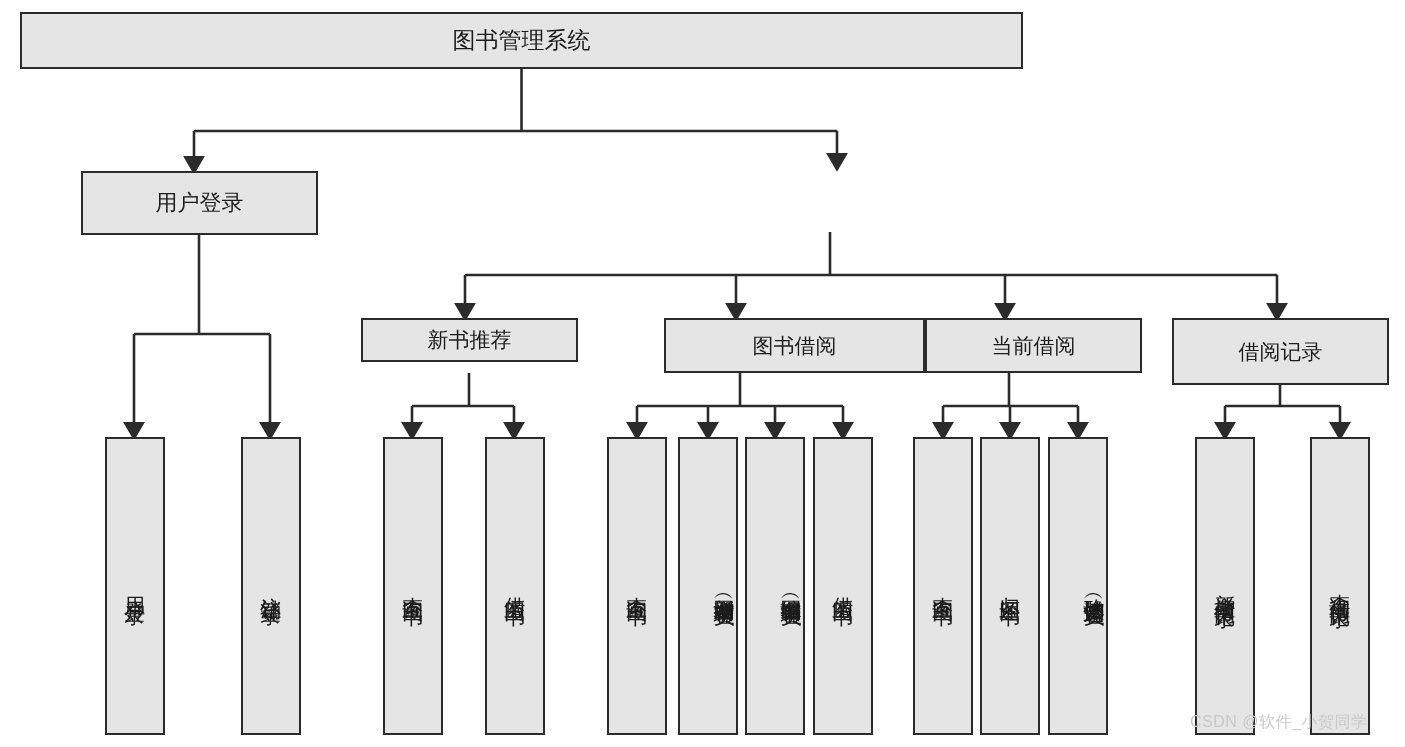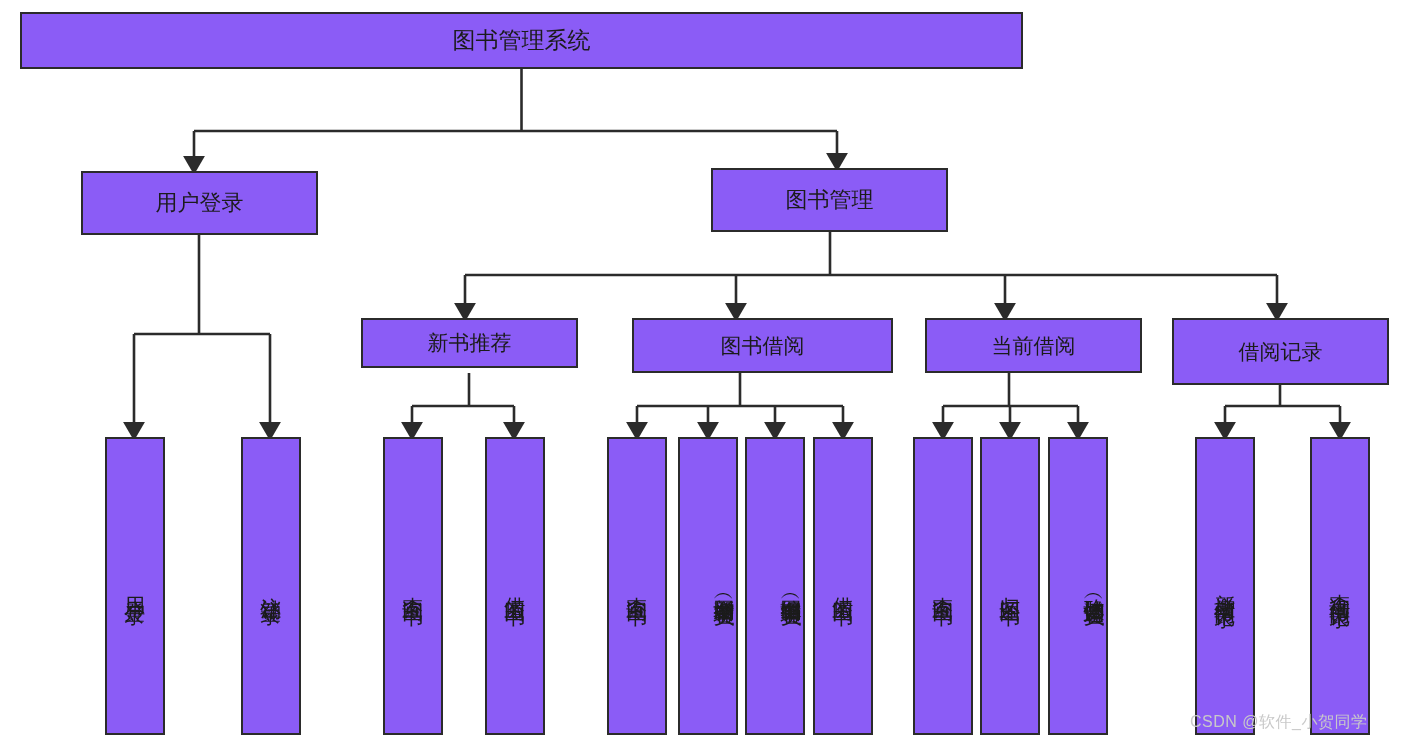--- a/index.html
+++ b/index.html
@@ -23,21 +23,21 @@
     left: 0;
     top: 0;
     width: 1405px;
     height: 747px;
     pointer-events: none;
   }
   .node {
     position: absolute;
     box-sizing: border-box;
     border: 2.5px solid #2b2b2b;
-    background: #8b5cf6;
+    background: #e5e5e5;
     color: #1b1b1b;
     display: flex;
     align-items: center;
     justify-content: center;
     text-align: left;
     line-height: 1.12;
   }
   .node.root {
     font-size: 23px;
   }
@@ -121,28 +121,25 @@
     </g>
   </svg>
 
   <div class="node root" style="left:20px; top:12px; width:1003px; height:57px;">
     <span>图书管理系统</span>
   </div>
 
   <div class="node lvl1" style="left:81px; top:171px; width:237px; height:64px;">
     <span>用户登录</span>
   </div>
-  <div class="node lvl1" style="left:711px; top:168px; width:237px; height:64px;">
-    <span>图书管理</span>
-  </div>
 
-  <div class="node lvl2" style="left:361px; top:318px; width:217px; height:50px;">
+  <div class="node lvl2" style="left:361px; top:318px; width:217px; height:44px;">
     <span>新书推荐</span>
   </div>
-  <div class="node lvl2" style="left:632px; top:318px; width:261px; height:55px;">
+  <div class="node lvl2" style="left:664px; top:318px; width:261px; height:55px;">
     <span>图书借阅</span>
   </div>
   <div class="node lvl2" style="left:901px; top:318px; width:217px; height:55px;margin-left:24px;">
     <span>当前借阅</span>
   </div>
   <div class="node lvl2" style="left:1172px; top:318px; width:217px; height:67px;">
     <span>借阅记录</span>
   </div>
 
   <div class="node leaf" style="left:105px; top:437px; width:60px; height:298px;">

